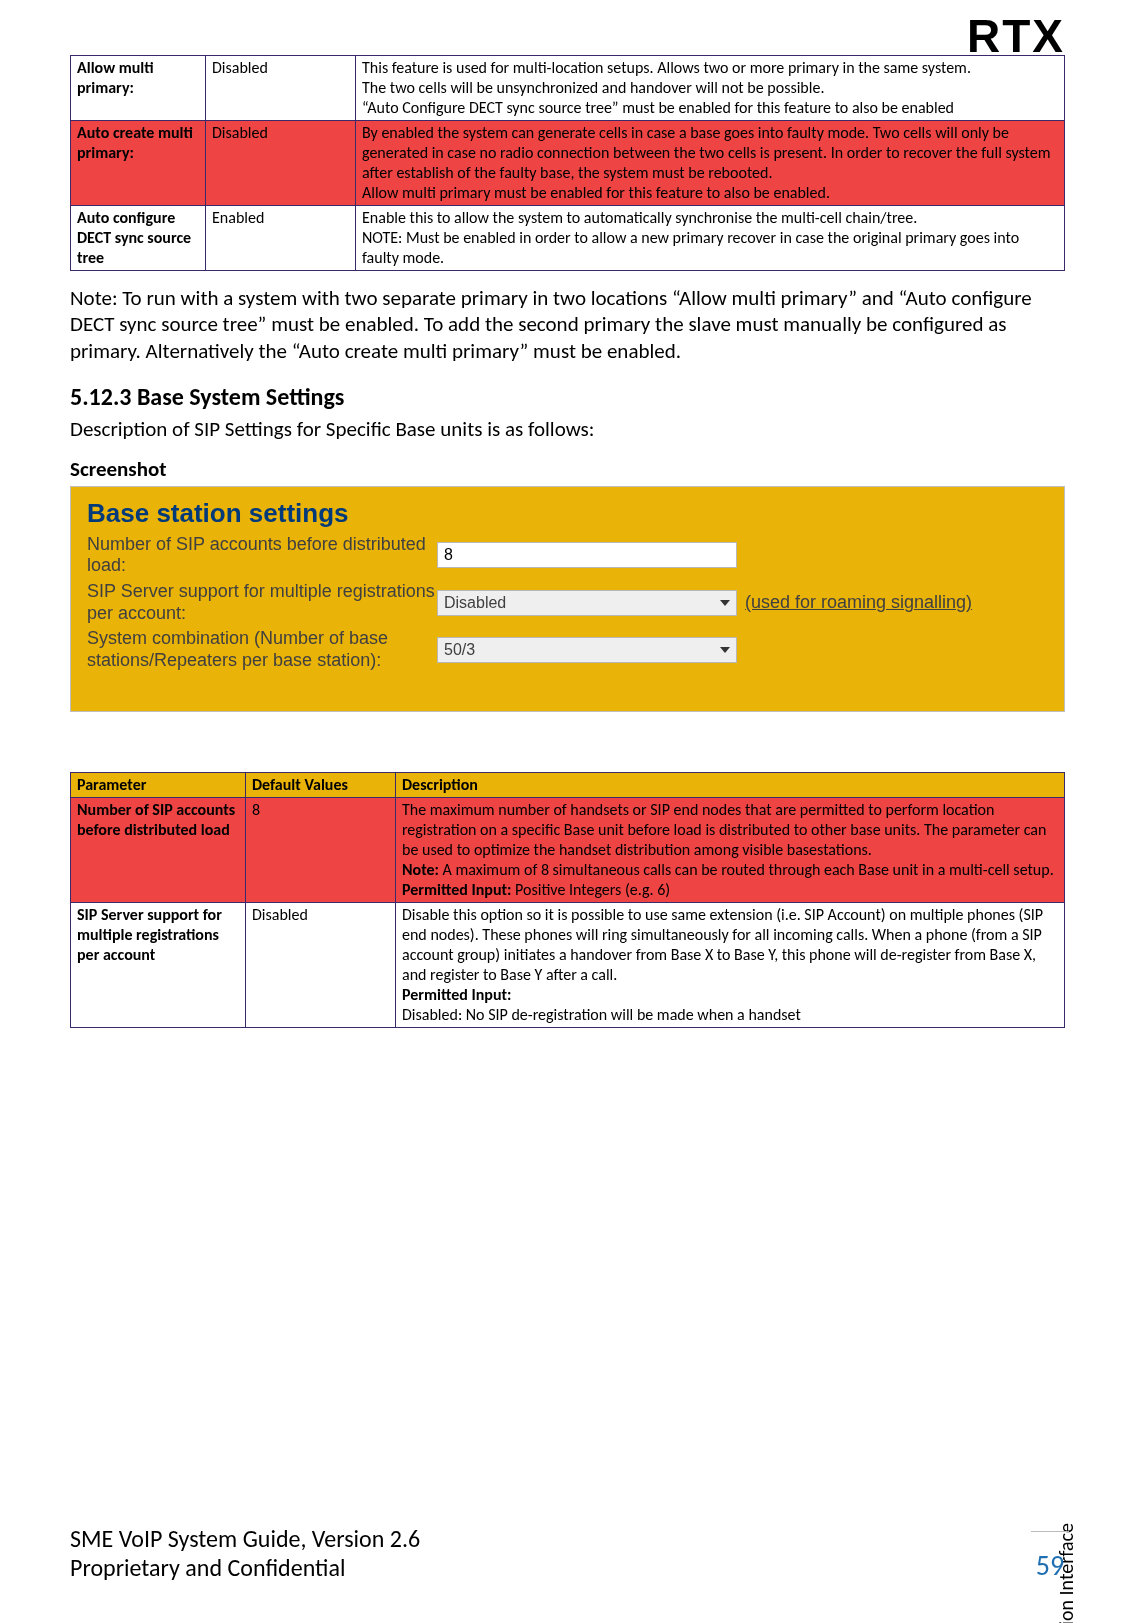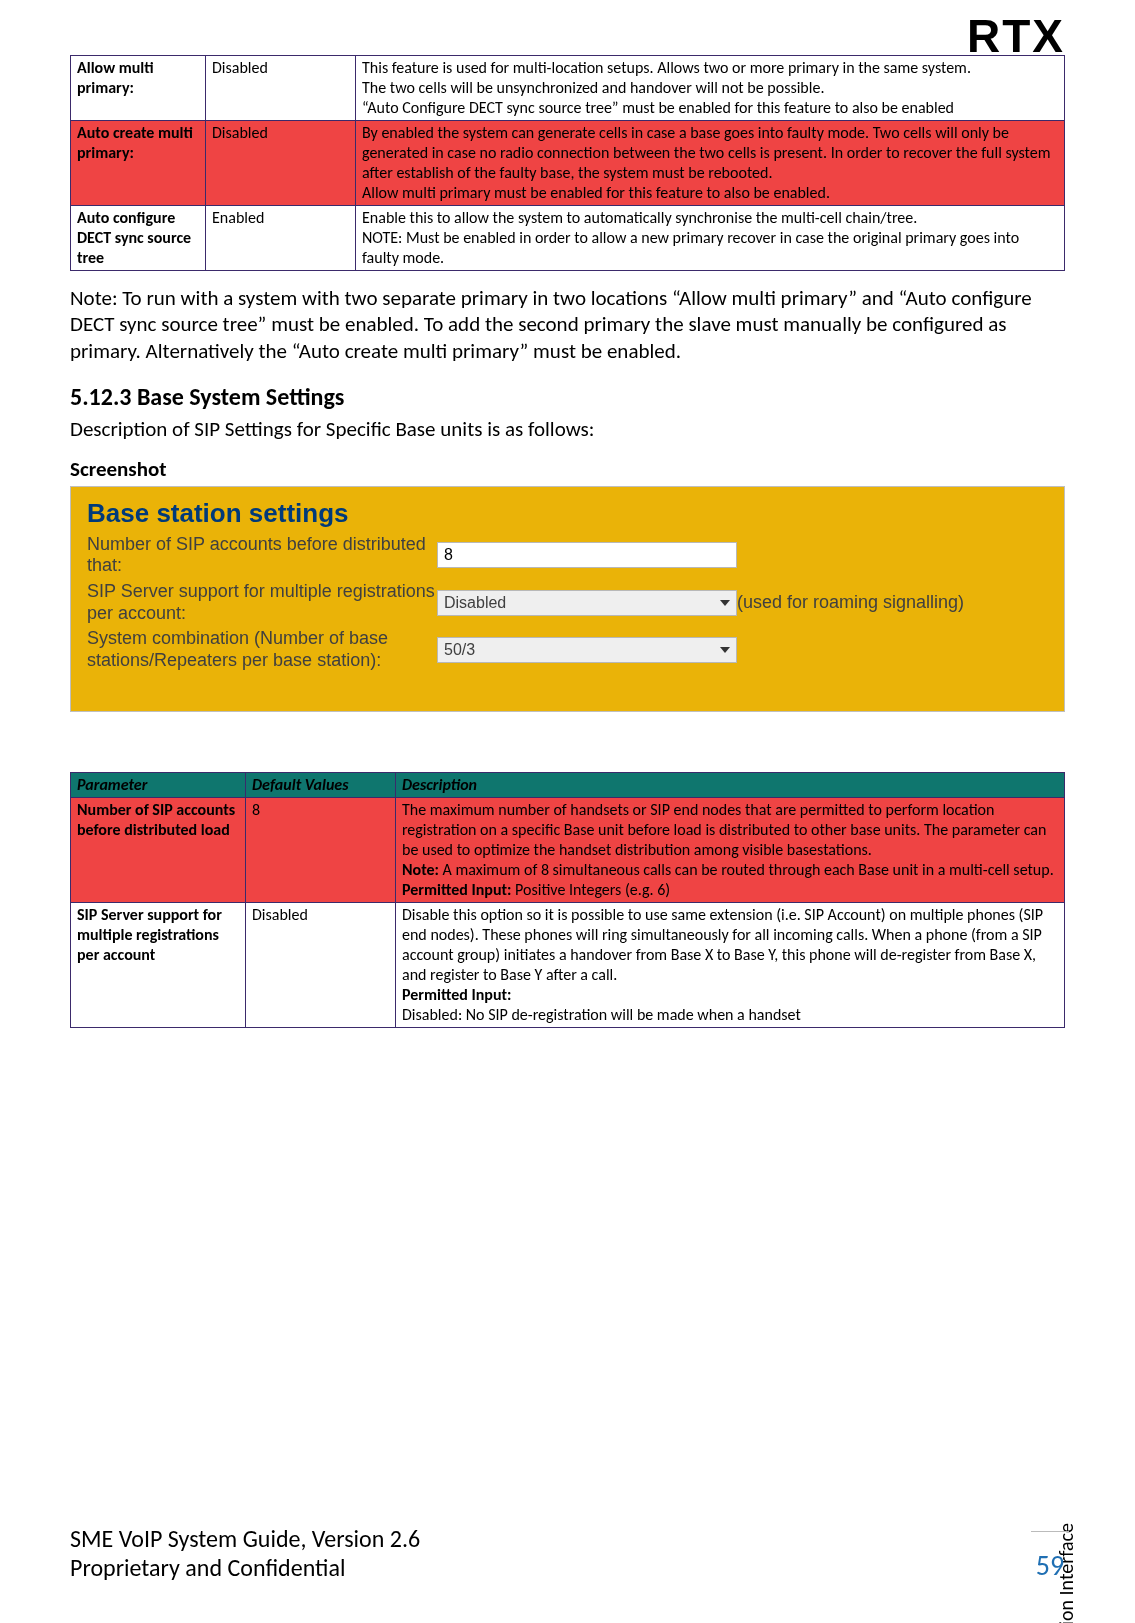--- a/index.html
+++ b/index.html
@@ -36,22 +36,21 @@
   table.doc th, table.doc td {
     border: 1px solid #3b2a6b;
     padding: 2px 6px 2px 6px;
     vertical-align: top;
     text-align: left;
     font-size: 16px;
     line-height: 1.25;
   }
   table.doc th {
     font-weight: 700;
-    background: #0f766e;
-    font-style: italic;
+    background: #eab308;
   }
   .shade { background: #ef4444; }
   .col-a { width: 135px; }
   .col-b { width: 150px; }
   .col-c { }
   .col-a2 { width: 175px; }
   .col-b2 { width: 150px; }
   p.note { margin: 8px 0 18px 0; }
   h3.sec {
     font-size: 24px;
@@ -109,21 +108,21 @@
     align-items: center;
     justify-content: space-between;
   }
   .screenshot .caret {
     width: 0; height: 0;
     border-left: 5px solid transparent;
     border-right: 5px solid transparent;
     border-top: 6px solid #333;
     margin-left: 6px;
   }
-  .screenshot .hint { color: #404040; font-size: 18px;}
+  .screenshot .hint { margin-left: 8px; color: #404040; font-size: 18px; text-decoration: underline;}
   
   .footer {
     position: absolute;
     left: 70px;
     bottom: 40px;
     font-size: 24px;
     color: #000;
     line-height: 1.2;
   }
   .page-num {
@@ -192,21 +191,21 @@
 <p class="note">Note: To run with a system with two separate primary in two locations “Allow multi primary” and “Auto configure DECT sync source tree” must be enabled. To add the second primary the slave must manually be configured as primary. Alternatively the “Auto create multi primary” must be enabled.</p>
 
 <h3 class="sec">5.12.3 Base System Settings</h3>
 <p class="sub">Description of SIP Settings for Specific Base units is as follows:</p>
 
 <div class="shot-label">Screenshot</div>
 
 <div class="screenshot">
   <div class="title">Base station settings</div>
   <div class="row">
-    <div class="lbl">Number of SIP accounts before distributed that:</div>
+    <div class="lbl">Number of SIP accounts before distributed load:</div>
     <input type="text" value="8" style="">
   </div>
   <div class="row">
     <div class="lbl">SIP Server support for multiple registrations per account:</div>
     <div class="select">
       <span>Disabled</span>
       <span class="caret"></span>
     </div>
     <span class="hint">(used for roaming signalling)</span>
   </div>

